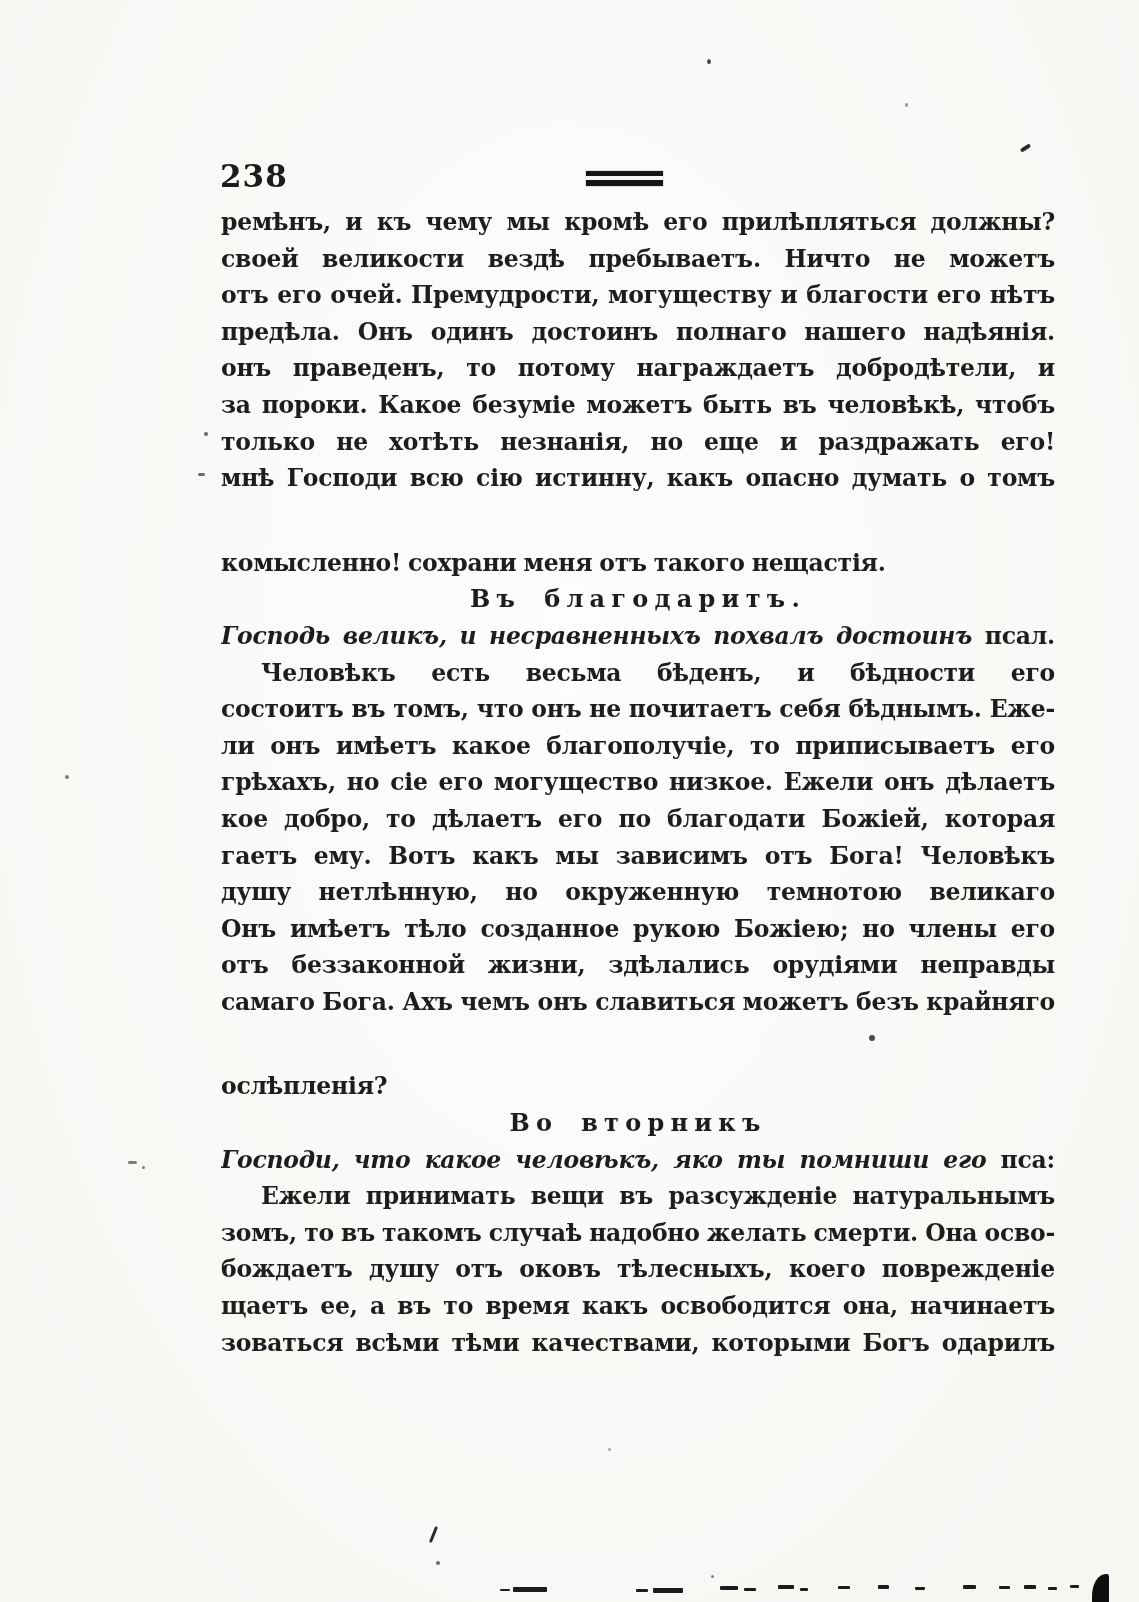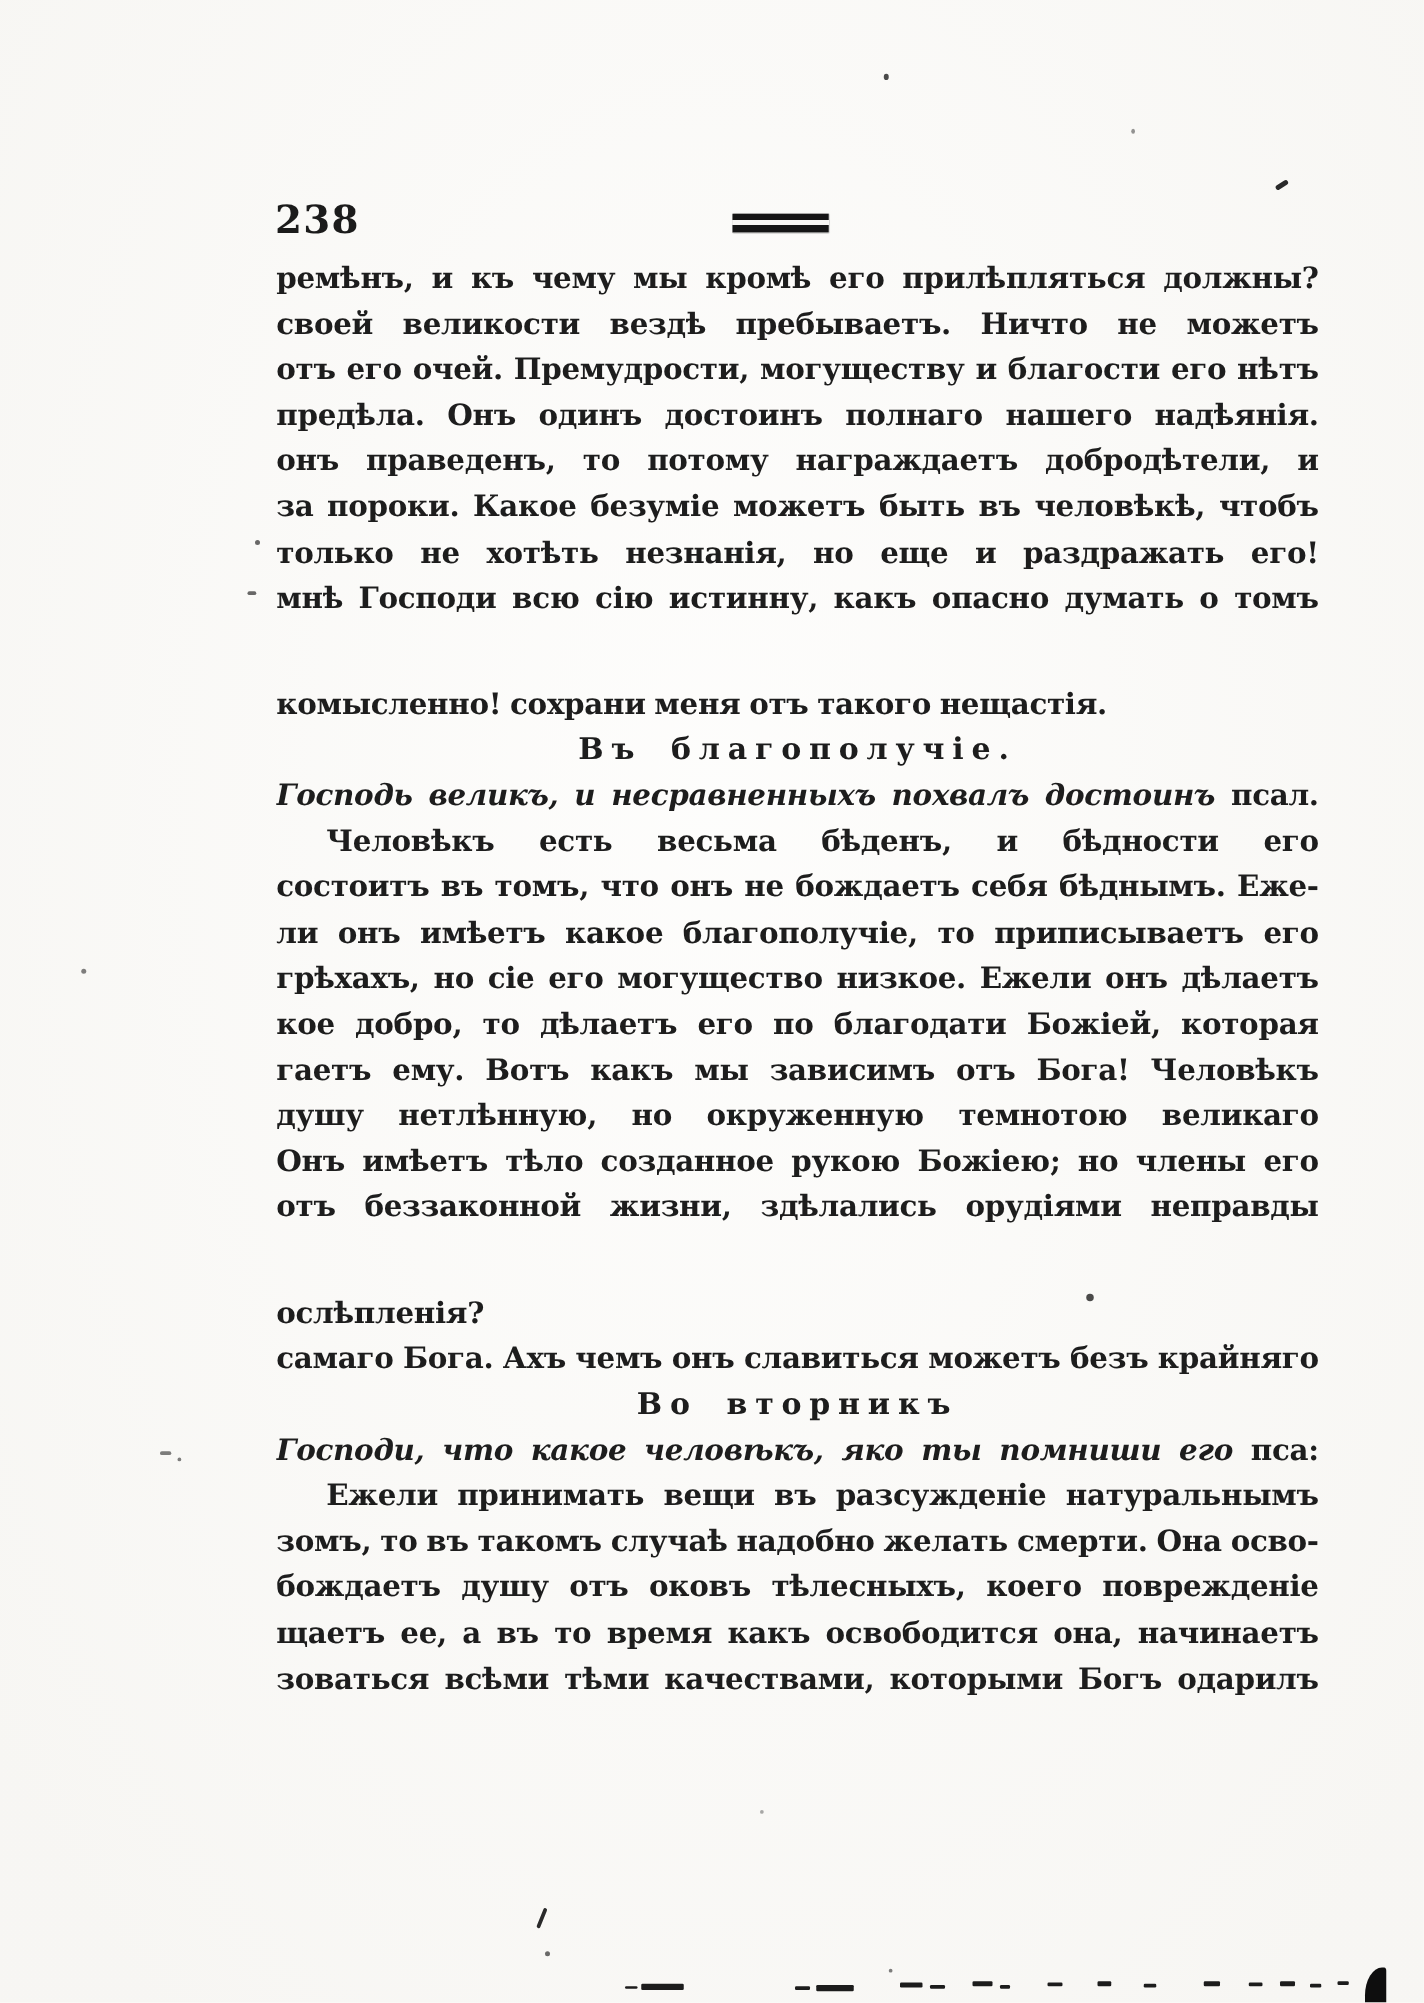--- a/index.html
+++ b/index.html
@@ -97,37 +97,37 @@
     <div class="row just">ремѣнъ, и къ чему мы кромѣ его прилѣпляться должны? Онъ по</div>
     <div class="row just">своей великости вездѣ пребываетъ. Ничто не можетъ укрыться</div>
     <div class="row just">отъ его очей. Премудрости, могуществу и благости его нѣтъ</div>
     <div class="row just">предѣла. Онъ одинъ достоинъ полнаго нашего надѣянія. Какъ</div>
     <div class="row just">онъ праведенъ, то потому награждаетъ добродѣтели, и мститъ</div>
     <div class="row just">за пороки. Какое безуміе можетъ быть въ человѣкѣ, чтобъ не</div>
     <div class="row just">только не хотѣть незнанія, но еще и раздражать его! Покажи</div>
     <div class="row just">мнѣ Господи всю сію истинну, какъ опасно думать о томъ лег-</div>
     <div class="row left-end">комысленно! сохрани меня отъ такого нещастія.</div>
 
-    <div class="row heading">Въ благополучіе.</div>
+    <div class="row heading">Въ благодаритъ.</div>
     <div class="row verse just">
       <span class="q">Господь великъ, и несравненныхъ похвалъ достоинъ</span>
       <span class="ref">псал. 147.</span>
     </div>
 
     <div class="row just indent">Человѣкъ есть весьма бѣденъ, и бѣдности его совершенство</div>
-    <div class="row just">состоитъ въ томъ, что онъ не бождаетъ себя бѣднымъ. Еже-</div>
+    <div class="row just">состоитъ въ томъ, что онъ не почитаетъ себя бѣднымъ. Еже-</div>
     <div class="row just">ли онъ имѣетъ какое благополучіе, то приписываетъ его себѣ,</div>
     <div class="row just">грѣхахъ, но сіе его могущество низкое. Ежели онъ дѣлаетъ ка-</div>
     <div class="row just">кое добро, то дѣлаетъ его по благодати Божіей, которая помо-</div>
     <div class="row just">гаетъ ему. Вотъ какъ мы зависимъ отъ Бога! Человѣкъ имѣетъ</div>
     <div class="row just">душу нетлѣнную, но окруженную темнотою великаго незнанія.</div>
     <div class="row just">Онъ имѣетъ тѣло созданное рукою Божіею; но члены его тѣла</div>
     <div class="row just">отъ беззаконной жизни, здѣлались орудіями неправды противъ</div>
+    <div class="row just">самаго Бога. Ахъ чемъ онъ славиться можетъ безъ крайняго</div>
     <div class="row left-end">ослѣпленія?</div>
-    <div class="row just">самаго Бога. Ахъ чемъ онъ славиться можетъ безъ крайняго</div>
 
     <div class="row heading">Во вторникъ</div>
     <div class="row verse just">
       <span class="q">Господи, что какое человѣкъ, яко ты помниши его</span>
       <span class="ref">пса: 144.</span>
     </div>
 
     <div class="row just indent">Ежели принимать вещи въ разсужденіе натуральнымъ обра-</div>
     <div class="row just">зомъ, то въ такомъ случаѣ надобно желать смерти. Она осво-</div>
     <div class="row just">бождаетъ душу отъ оковъ тѣлесныхъ, коего поврежденіе отяго-</div>

